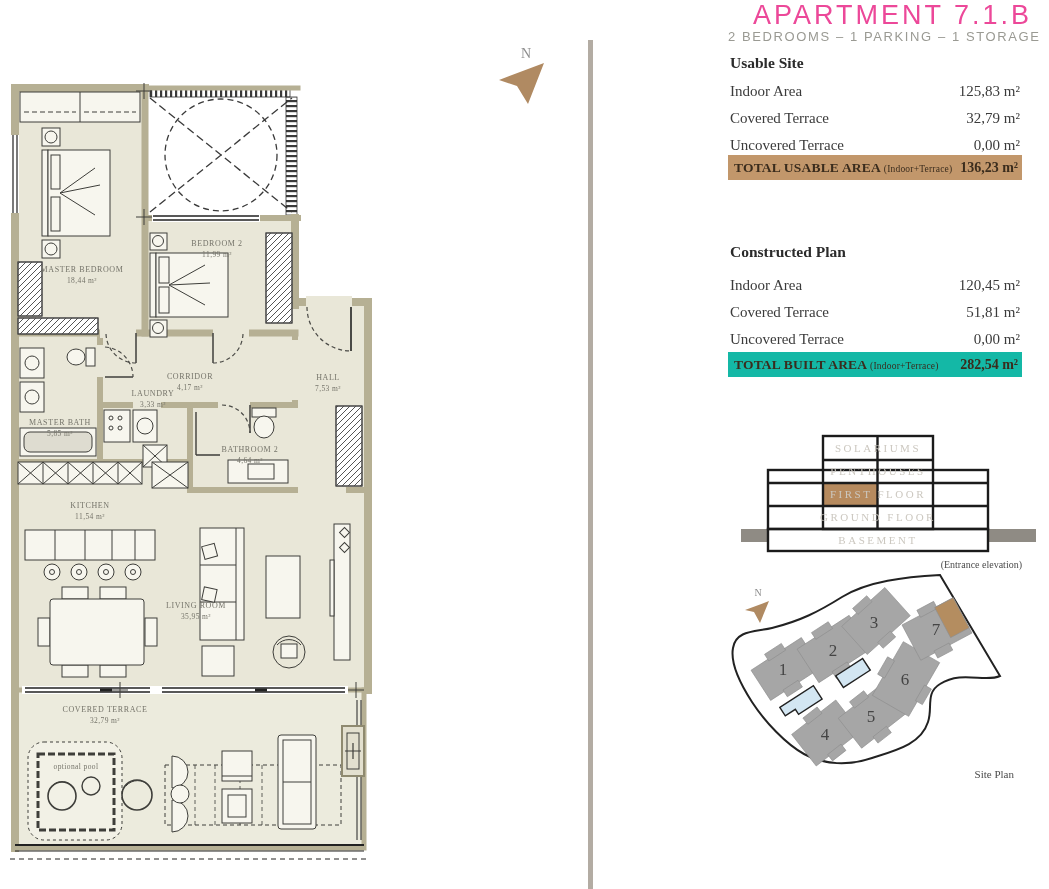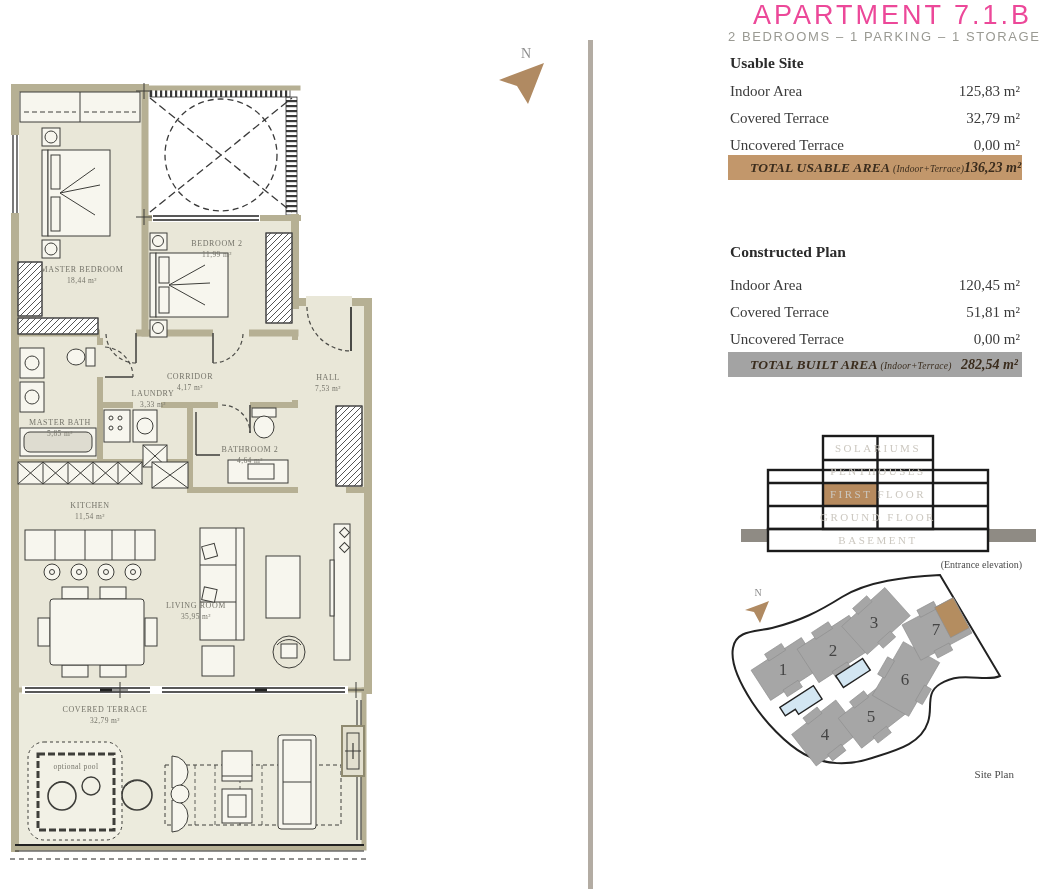--- a/index.html
+++ b/index.html
@@ -14,21 +14,21 @@
 
   .right-panel{position:absolute;left:728px;top:0;width:294px;height:440px;}
   .apt-title{position:absolute;top:0px;left:-10px;right:-10px;text-align:right;
     font-family:"Liberation Sans",sans-serif;font-size:27px;font-weight:400;color:#ec4899;letter-spacing:3px;white-space:nowrap;}
   .apt-subtitle{position:absolute;top:29px;left:0;right:0;text-align:center;
     font-family:"Liberation Sans",sans-serif;font-size:13px;color:#9a9a93;letter-spacing:1.6px;white-space:nowrap;}
   .sec-heading{position:absolute;left:2px;font-size:15.5px;font-weight:bold;color:#2b2b2b;}
   .rows{position:absolute;left:2px;right:2px;}
   .row{display:flex;justify-content:space-between;align-items:center;height:27px;font-size:15px;color:#3b3b3b;}
   .total-bar{position:absolute;left:0;right:0;height:25px;display:flex;align-items:center;
-    justify-content:space-between;padding:0 4px 0 22px;box-sizing:border-box;color:#3a2c1d;font-style:italic;}
+    justify-content:space-between;padding:0 4px 0 6px;box-sizing:border-box;color:#3a2c1d;}
   .total-label{font-size:13.5px;font-weight:bold;letter-spacing:.2px;white-space:nowrap;}
   .total-note{font-size:9.5px;font-weight:normal;}
   .total-value{font-size:14px;font-weight:bold;white-space:nowrap;}
 </style>
 </head>
 <body>
 
 <svg width="1049" height="889" viewBox="0 0 1049 889" style="position:absolute;left:0;top:0">
   <defs>
     <pattern id="hatch" width="6" height="6" patternUnits="userSpaceOnUse">
@@ -426,20 +426,20 @@
     </div>
     <div class="row">
       <span>Covered Terrace</span>
       <span>51,81 m²</span>
     </div>
     <div class="row">
       <span>Uncovered Terrace</span>
       <span>0,00 m²</span>
     </div>
   </div>
-  <div class="total-bar" style="top:352px;background:#a3a3a3">
+  <div class="total-bar" style="top:352px;background:#14b8a6">
     <span class="total-label">
       <span>TOTAL BUILT AREA</span>
       <span class="total-note">(Indoor+Terrace)</span>
     </span>
     <span class="total-value">282,54 m²</span>
   </div>
 </div>
 
 </body></html>

